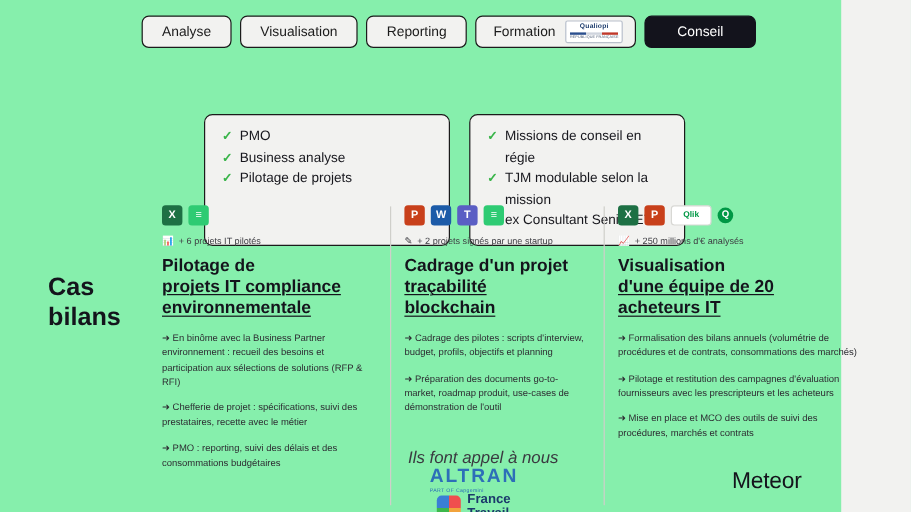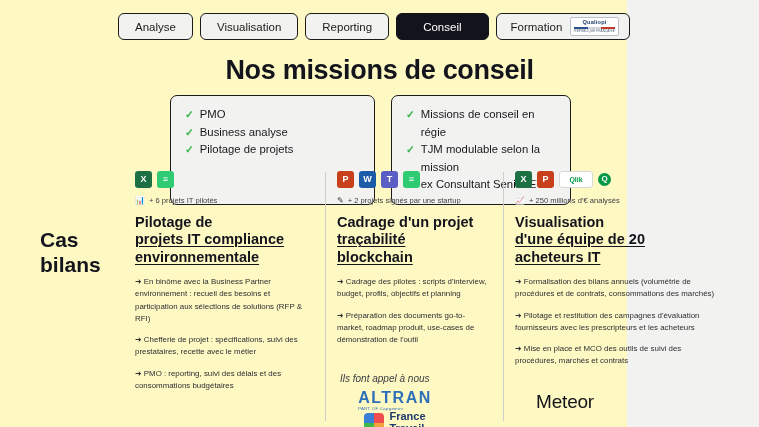--- a/index.html
+++ b/index.html
@@ -5,22 +5,22 @@
   * { box-sizing: border-box; margin: 0; padding: 0; }
   html, body {
     width: 759px; height: 427px;
     background: #f2f2f0;
     font-family: "Liberation Sans", sans-serif;
     overflow: hidden;
     color: #1a1a1a;
   }
   .slide {
     position: relative;
-    width: 627px; height: 427px;
-    background: #fef9c3;
+    width: 701px; height: 427px;
+    background: #86efac;
   }
 
   
   .tabbar {
     position: absolute;
     top: 13px; left: 118px;
     display: flex;
     gap: 7px;
     align-items: center;
   }
@@ -156,21 +156,21 @@
   .ic-word { background: #1c5ba8; }
   .ic-teams { background: #5a5ec4; }
   .ic-qlik { background: #ffffff; border: 1px solid #d8d8d4; color: #009845; font-size: 7px; padding: 0 2px; width: auto; min-width: 34px; }
   .ic-green-circle { background: #009845; border-radius: 50%; width: 13px; height: 13px; font-size: 8px; }
   .ic-lightgreen { background: #2ecb73; }
 
   
   .footer-label {
     position: absolute;
     left: 340px; top: 373px;
-    font-size: 10px;
+    font-size: 14px;
     font-style: italic;
     color: #3a3a40;
   }
   .logos {
     position: absolute;
     left: 235px; top: 390px;
     width: 320px;
     display: flex;
     align-items: center;
     justify-content: space-between;
@@ -201,35 +201,34 @@
 
   <div class="tabbar">
     <div class="tab">
       <span>Analyse</span>
     </div>
     <div class="tab">
       <span>Visualisation</span>
     </div>
     <div class="tab">
       <span>Reporting</span>
-    </div>
-    <div class="tab active">
-      <span>Conseil</span>
     </div>
     <div class="tab wide">
       <span>Formation</span>
       <span class="qualiopi">
         <span class="q1">Qualiopi</span>
         <span class="qbar"></span>
         <span class="q2">RÉPUBLIQUE FRANÇAISE</span>
       </span>
     </div>
-  </div>
-
-  <div class="title">Nos missions de conseil</div>
+    <div class="tab active">
+      <span>Conseil</span>
+    </div>
+  </div>
+
 
   <div class="cards">
     <div class="card a">
       <div class="bullet">
         <span class="check">✓</span>
         <span>PMO</span>
       </div>
       <div class="bullet">
         <span class="check">✓</span>
         <span>Business analyse</span>

